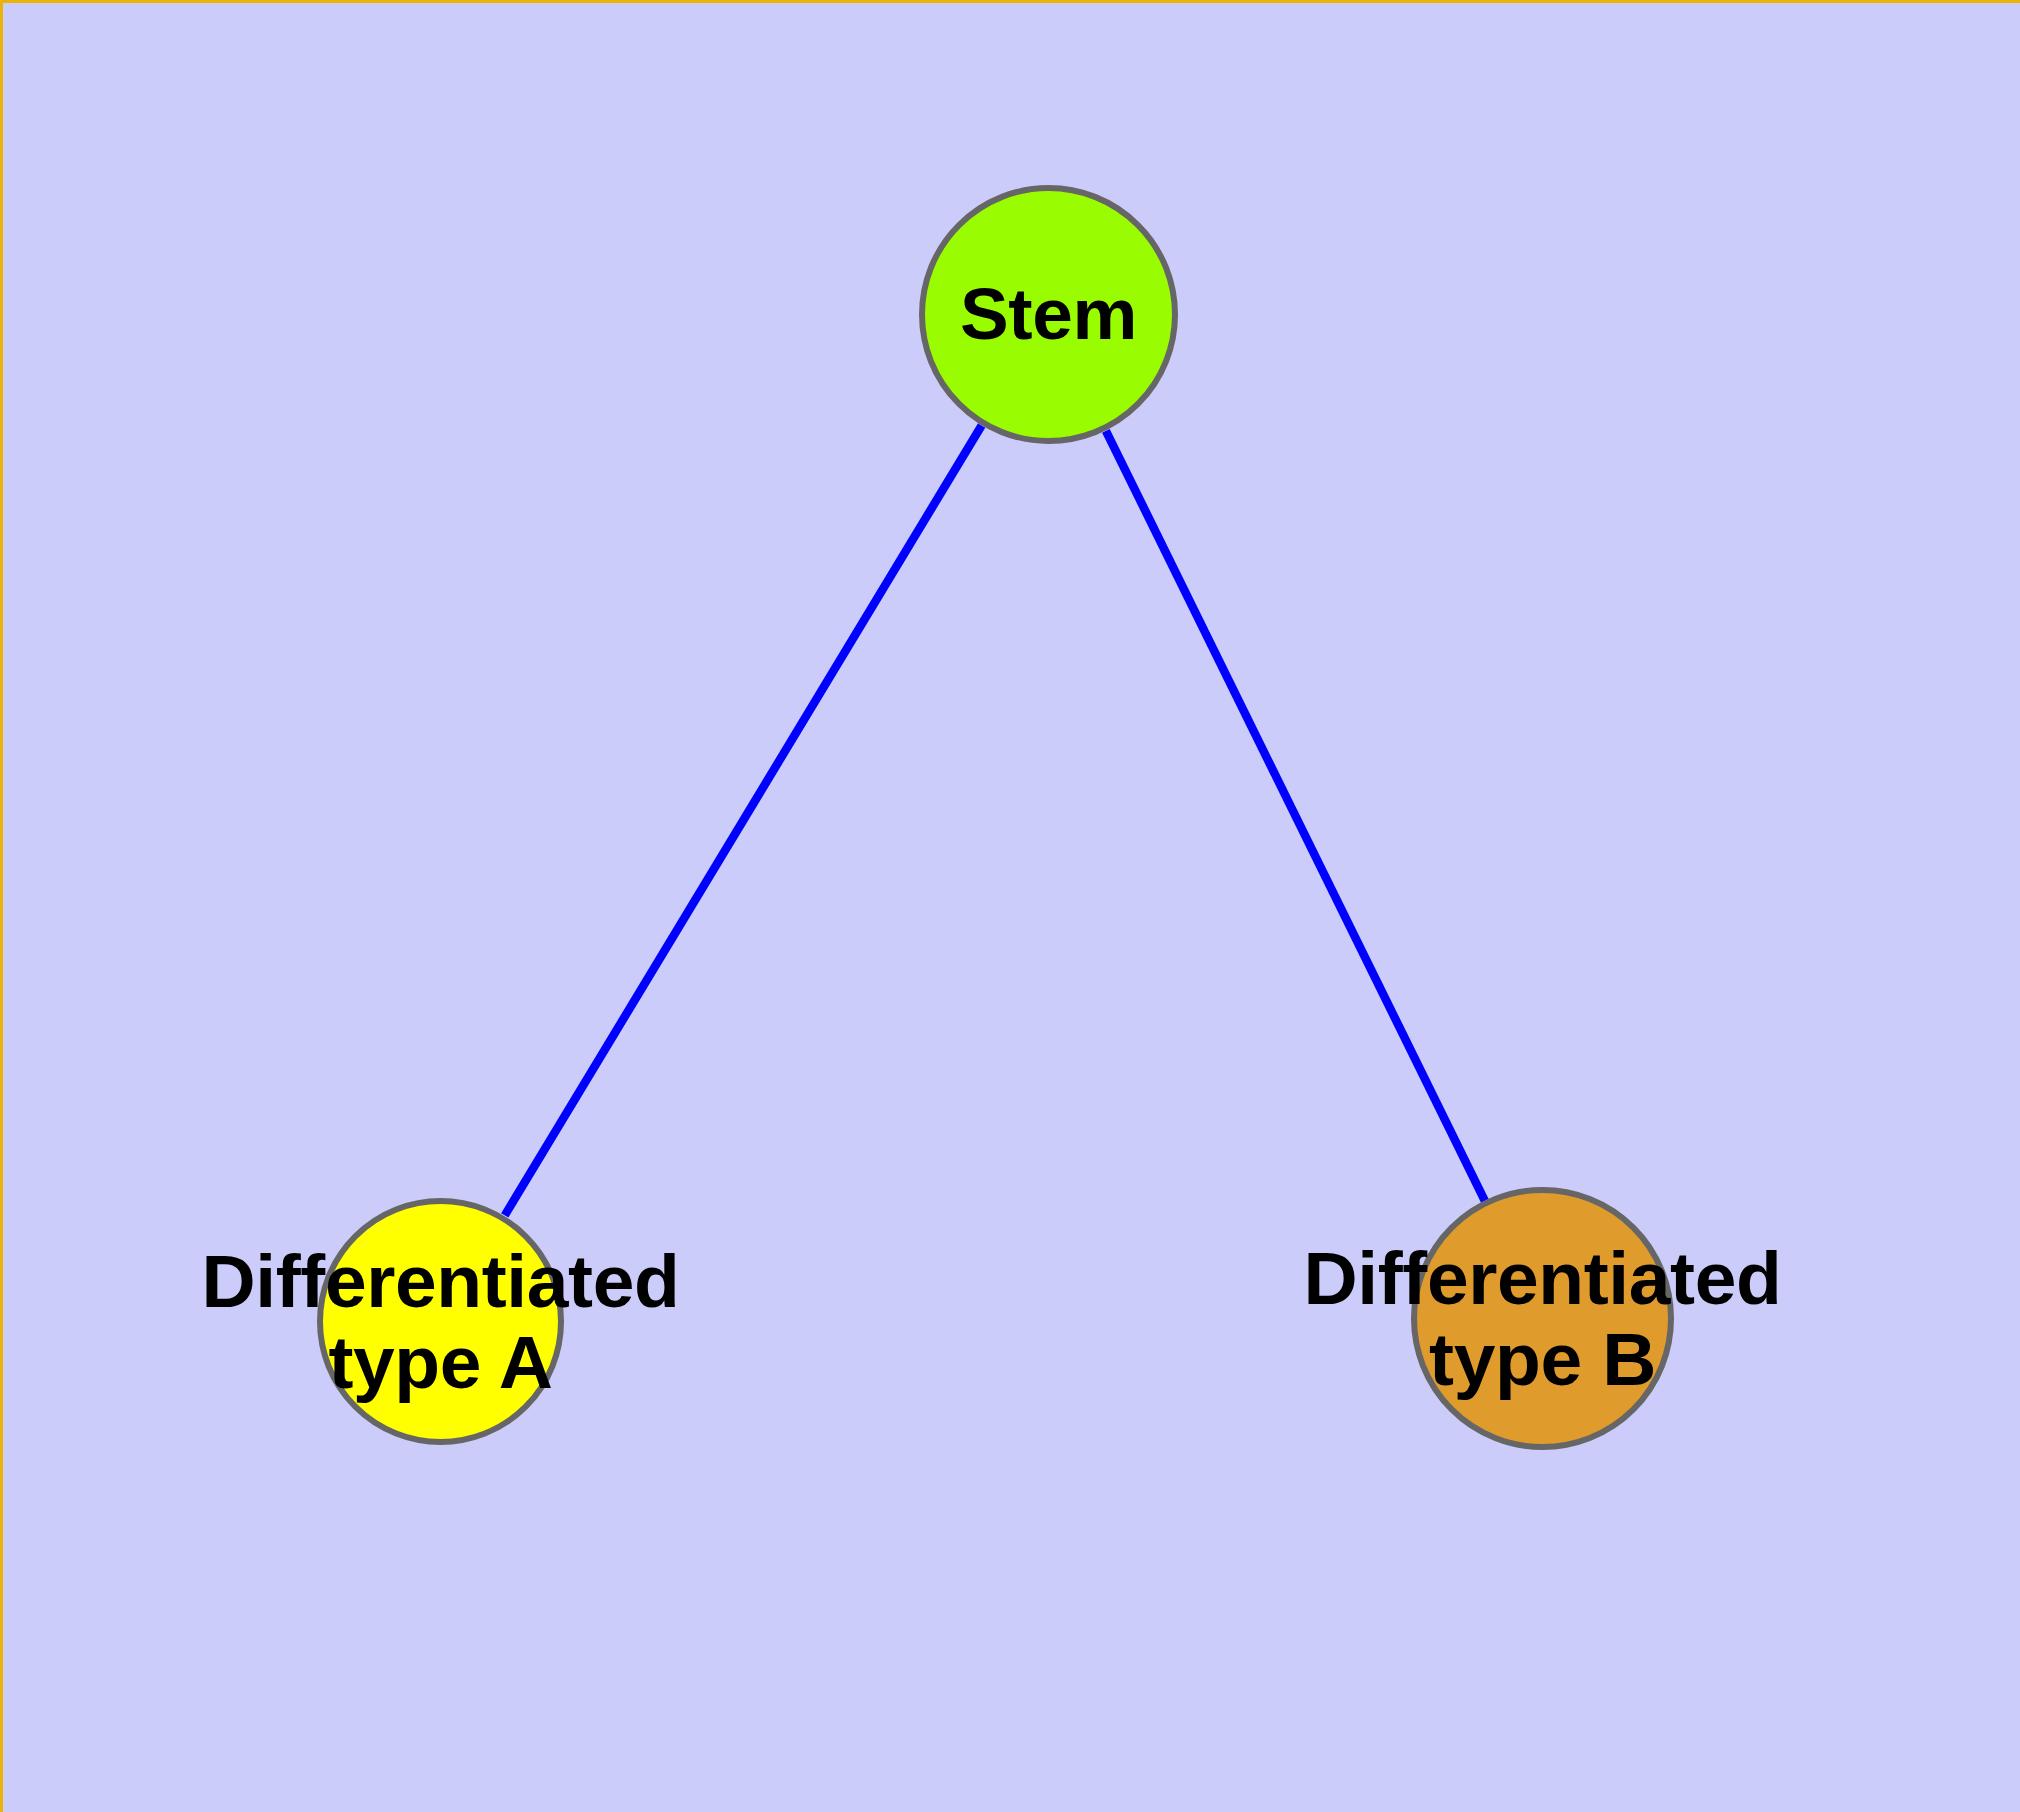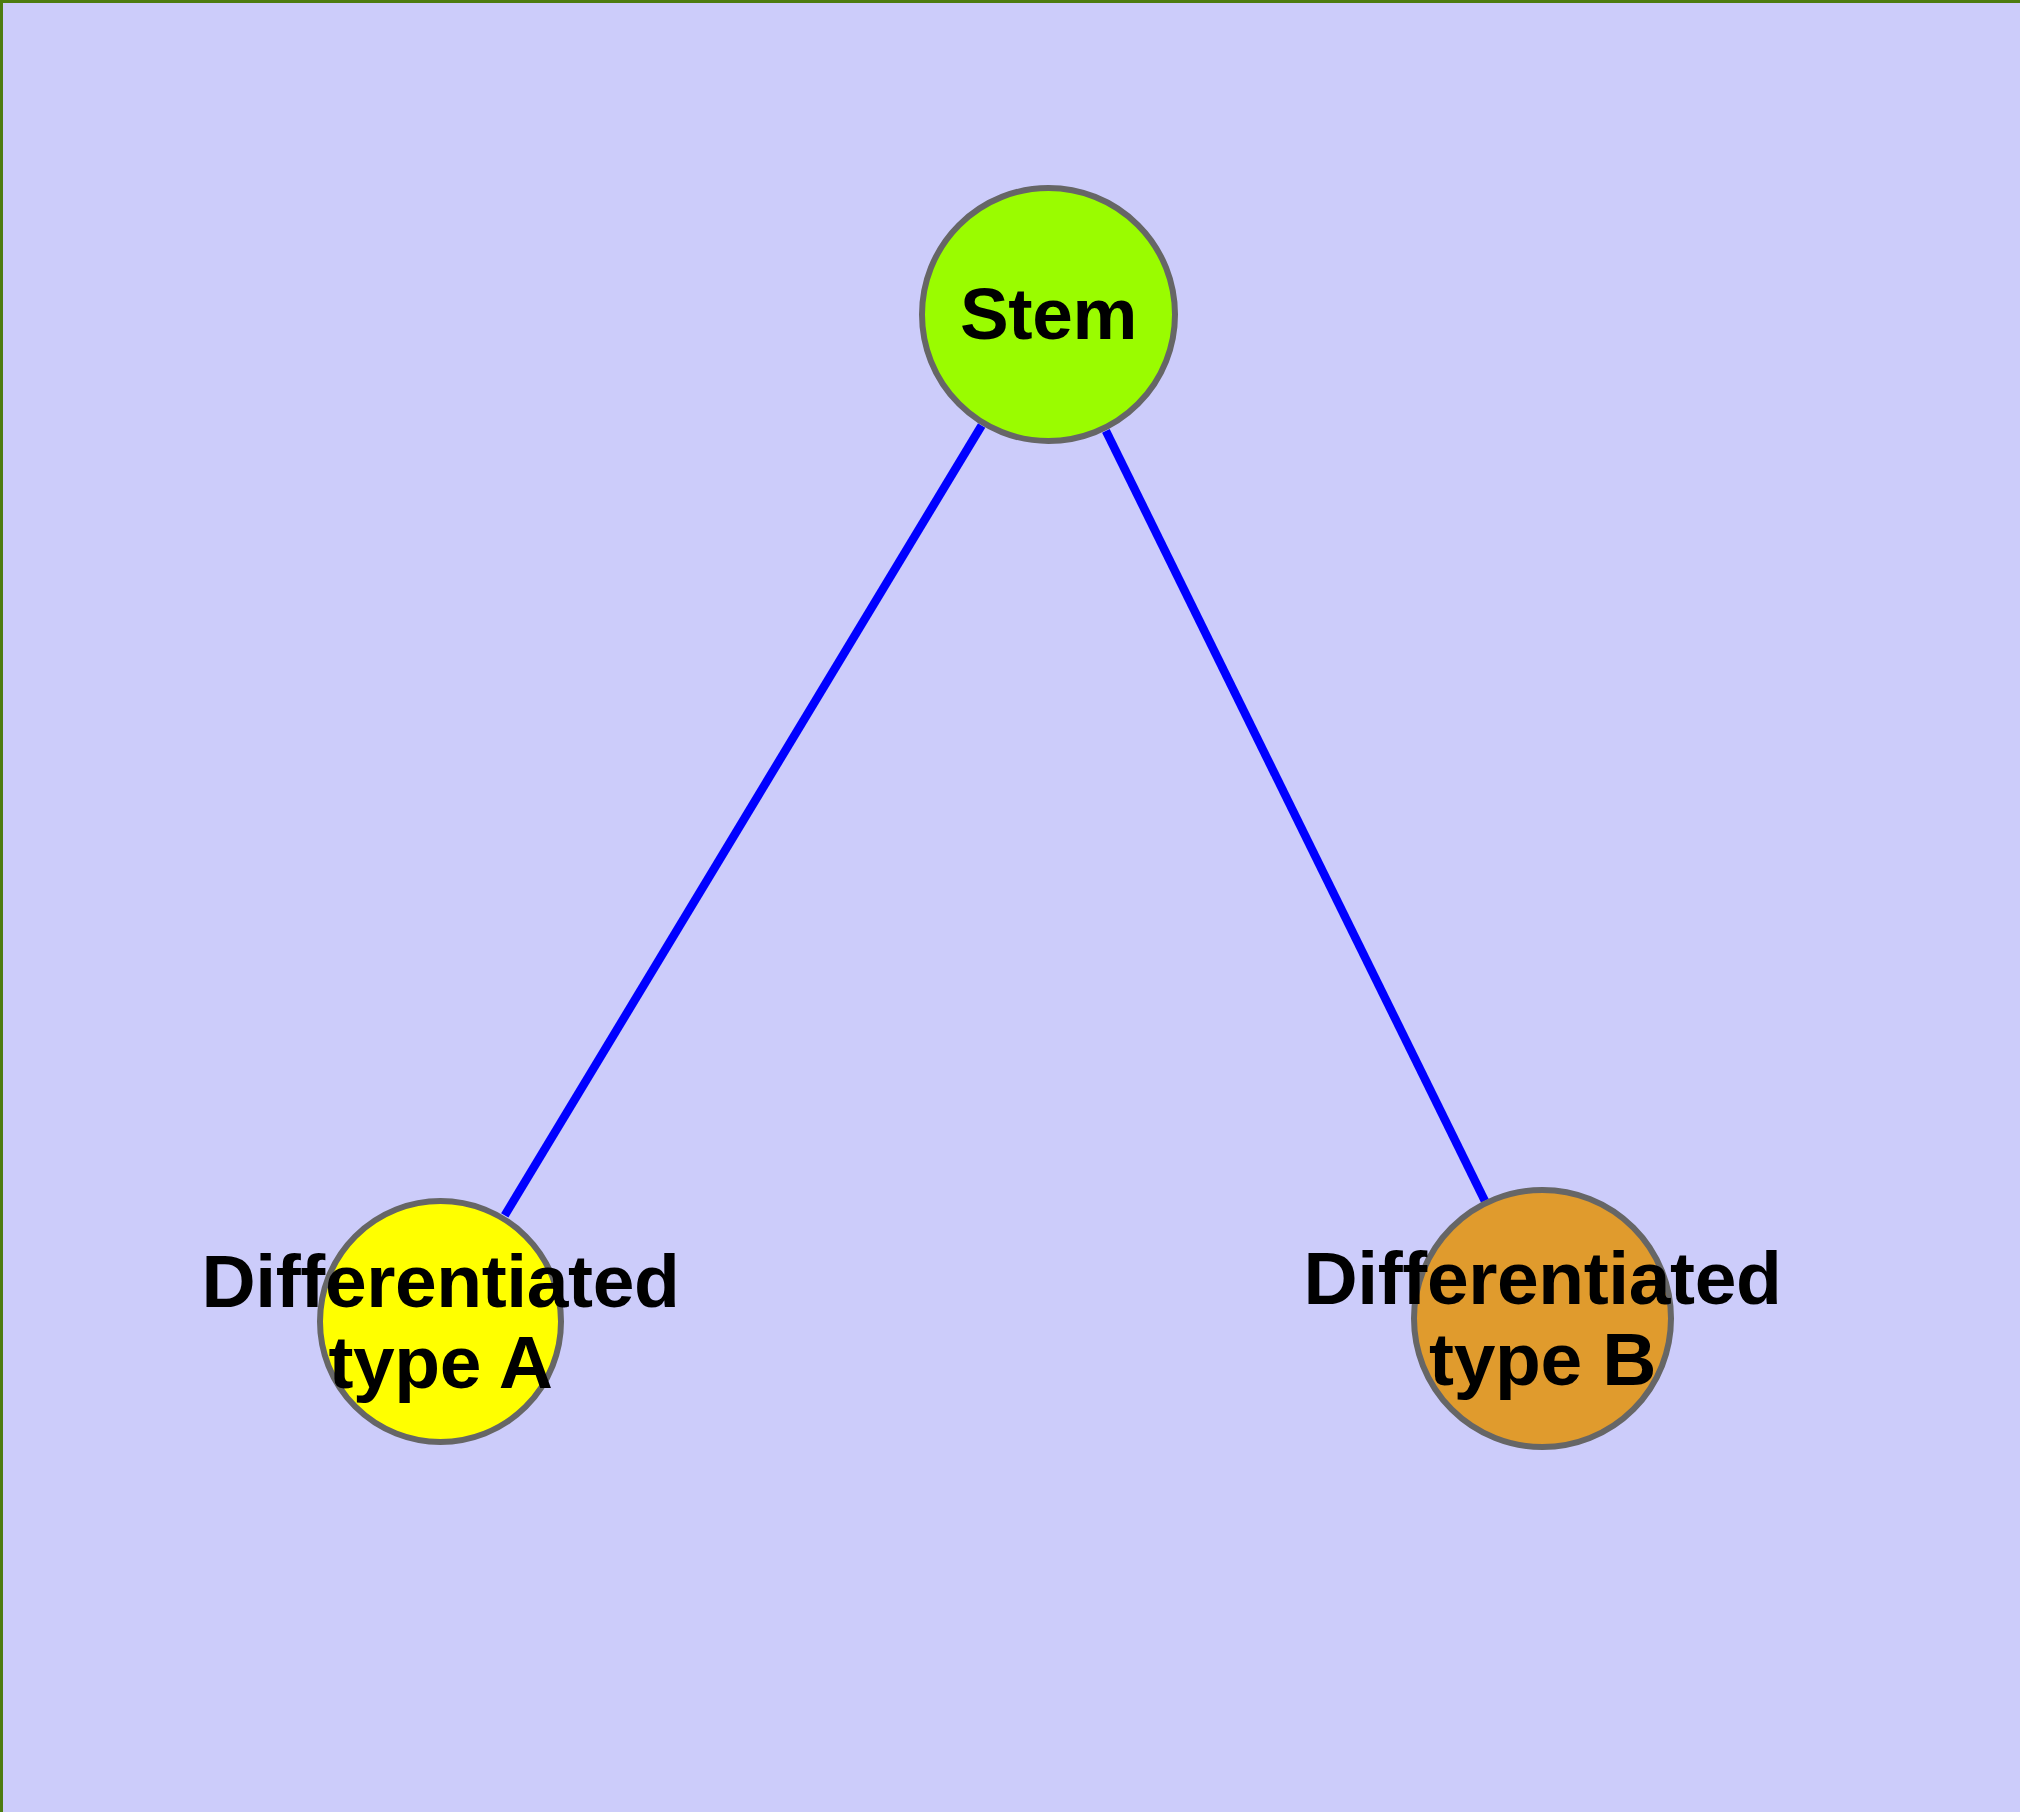--- a/index.html
+++ b/index.html
@@ -6,21 +6,21 @@
   html, body {
     margin: 0;
     padding: 0;
     background: #ffffff;
   }
   #canvas {
     position: relative;
     width: 2021px;
     height: 1812px;
     overflow: hidden;
-    background: #4d7c0f;
+    background: #eab308;
     font-family: "Liberation Sans", "DejaVu Sans", sans-serif;
   }
   #plot-bg {
     position: absolute;
     left: 2.5px;
     top: 3.4px;
     width: 2018px;
     height: 1809px;
     background: #ccccfa;
   }

